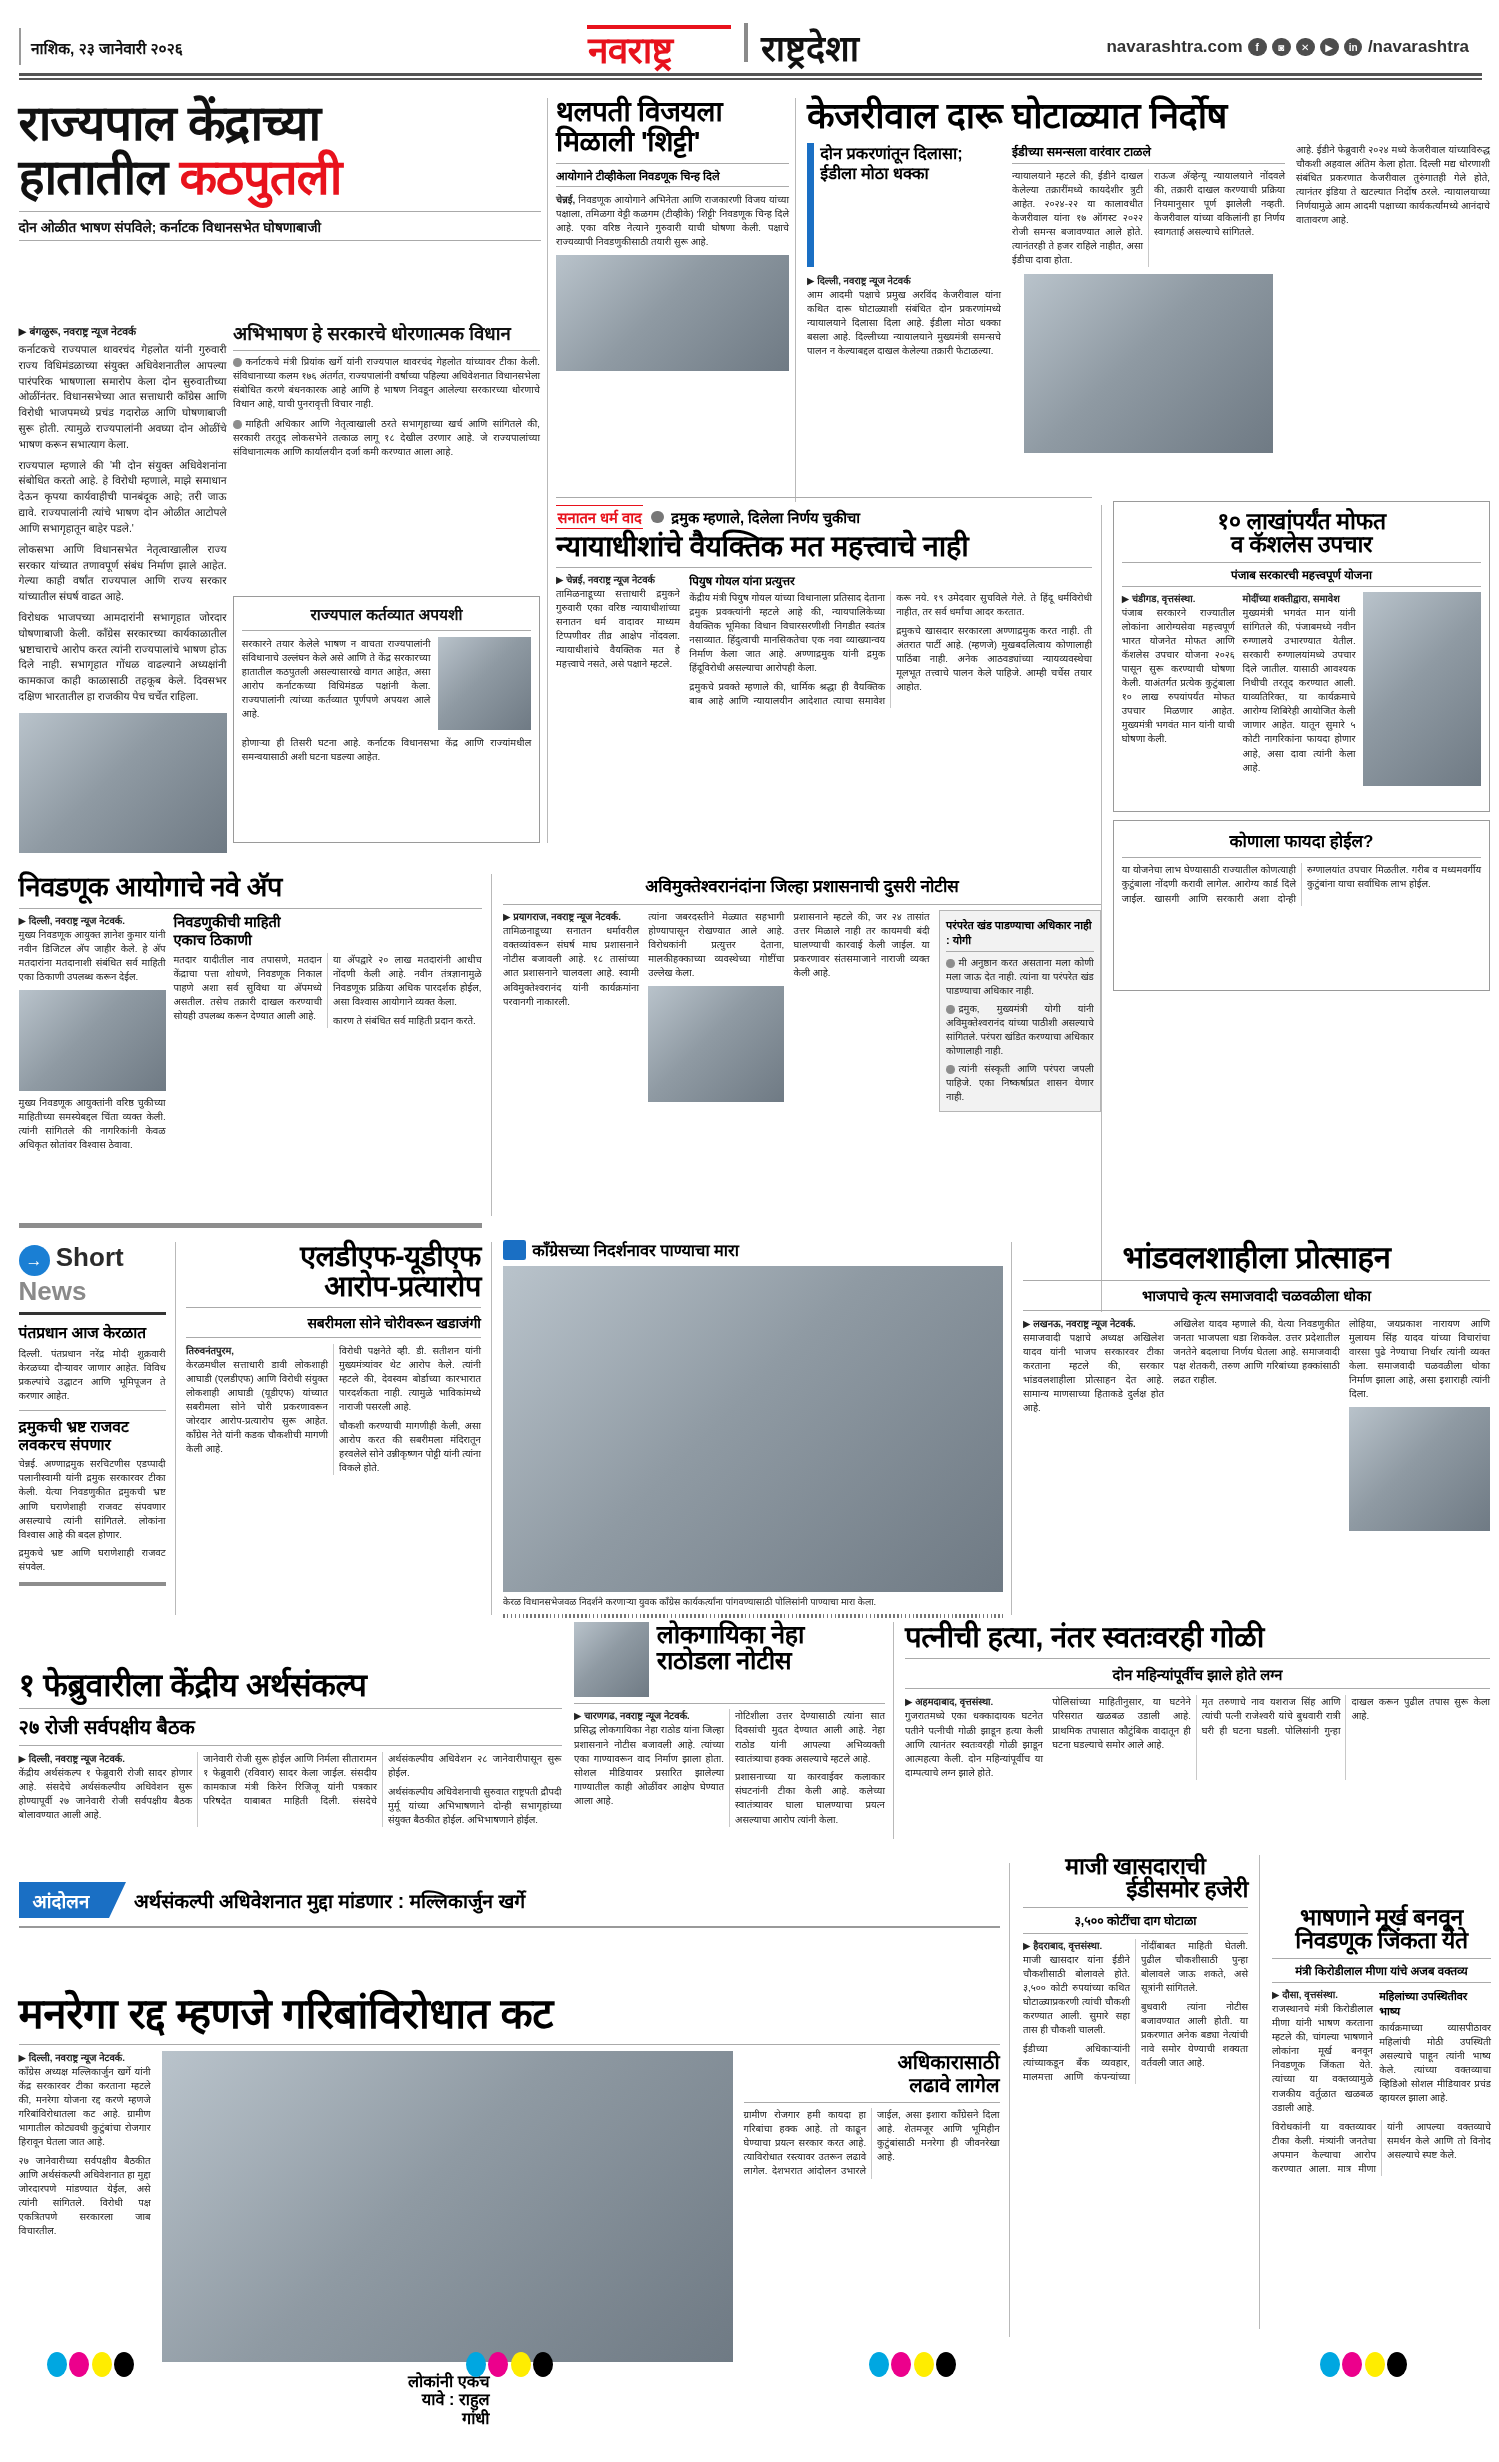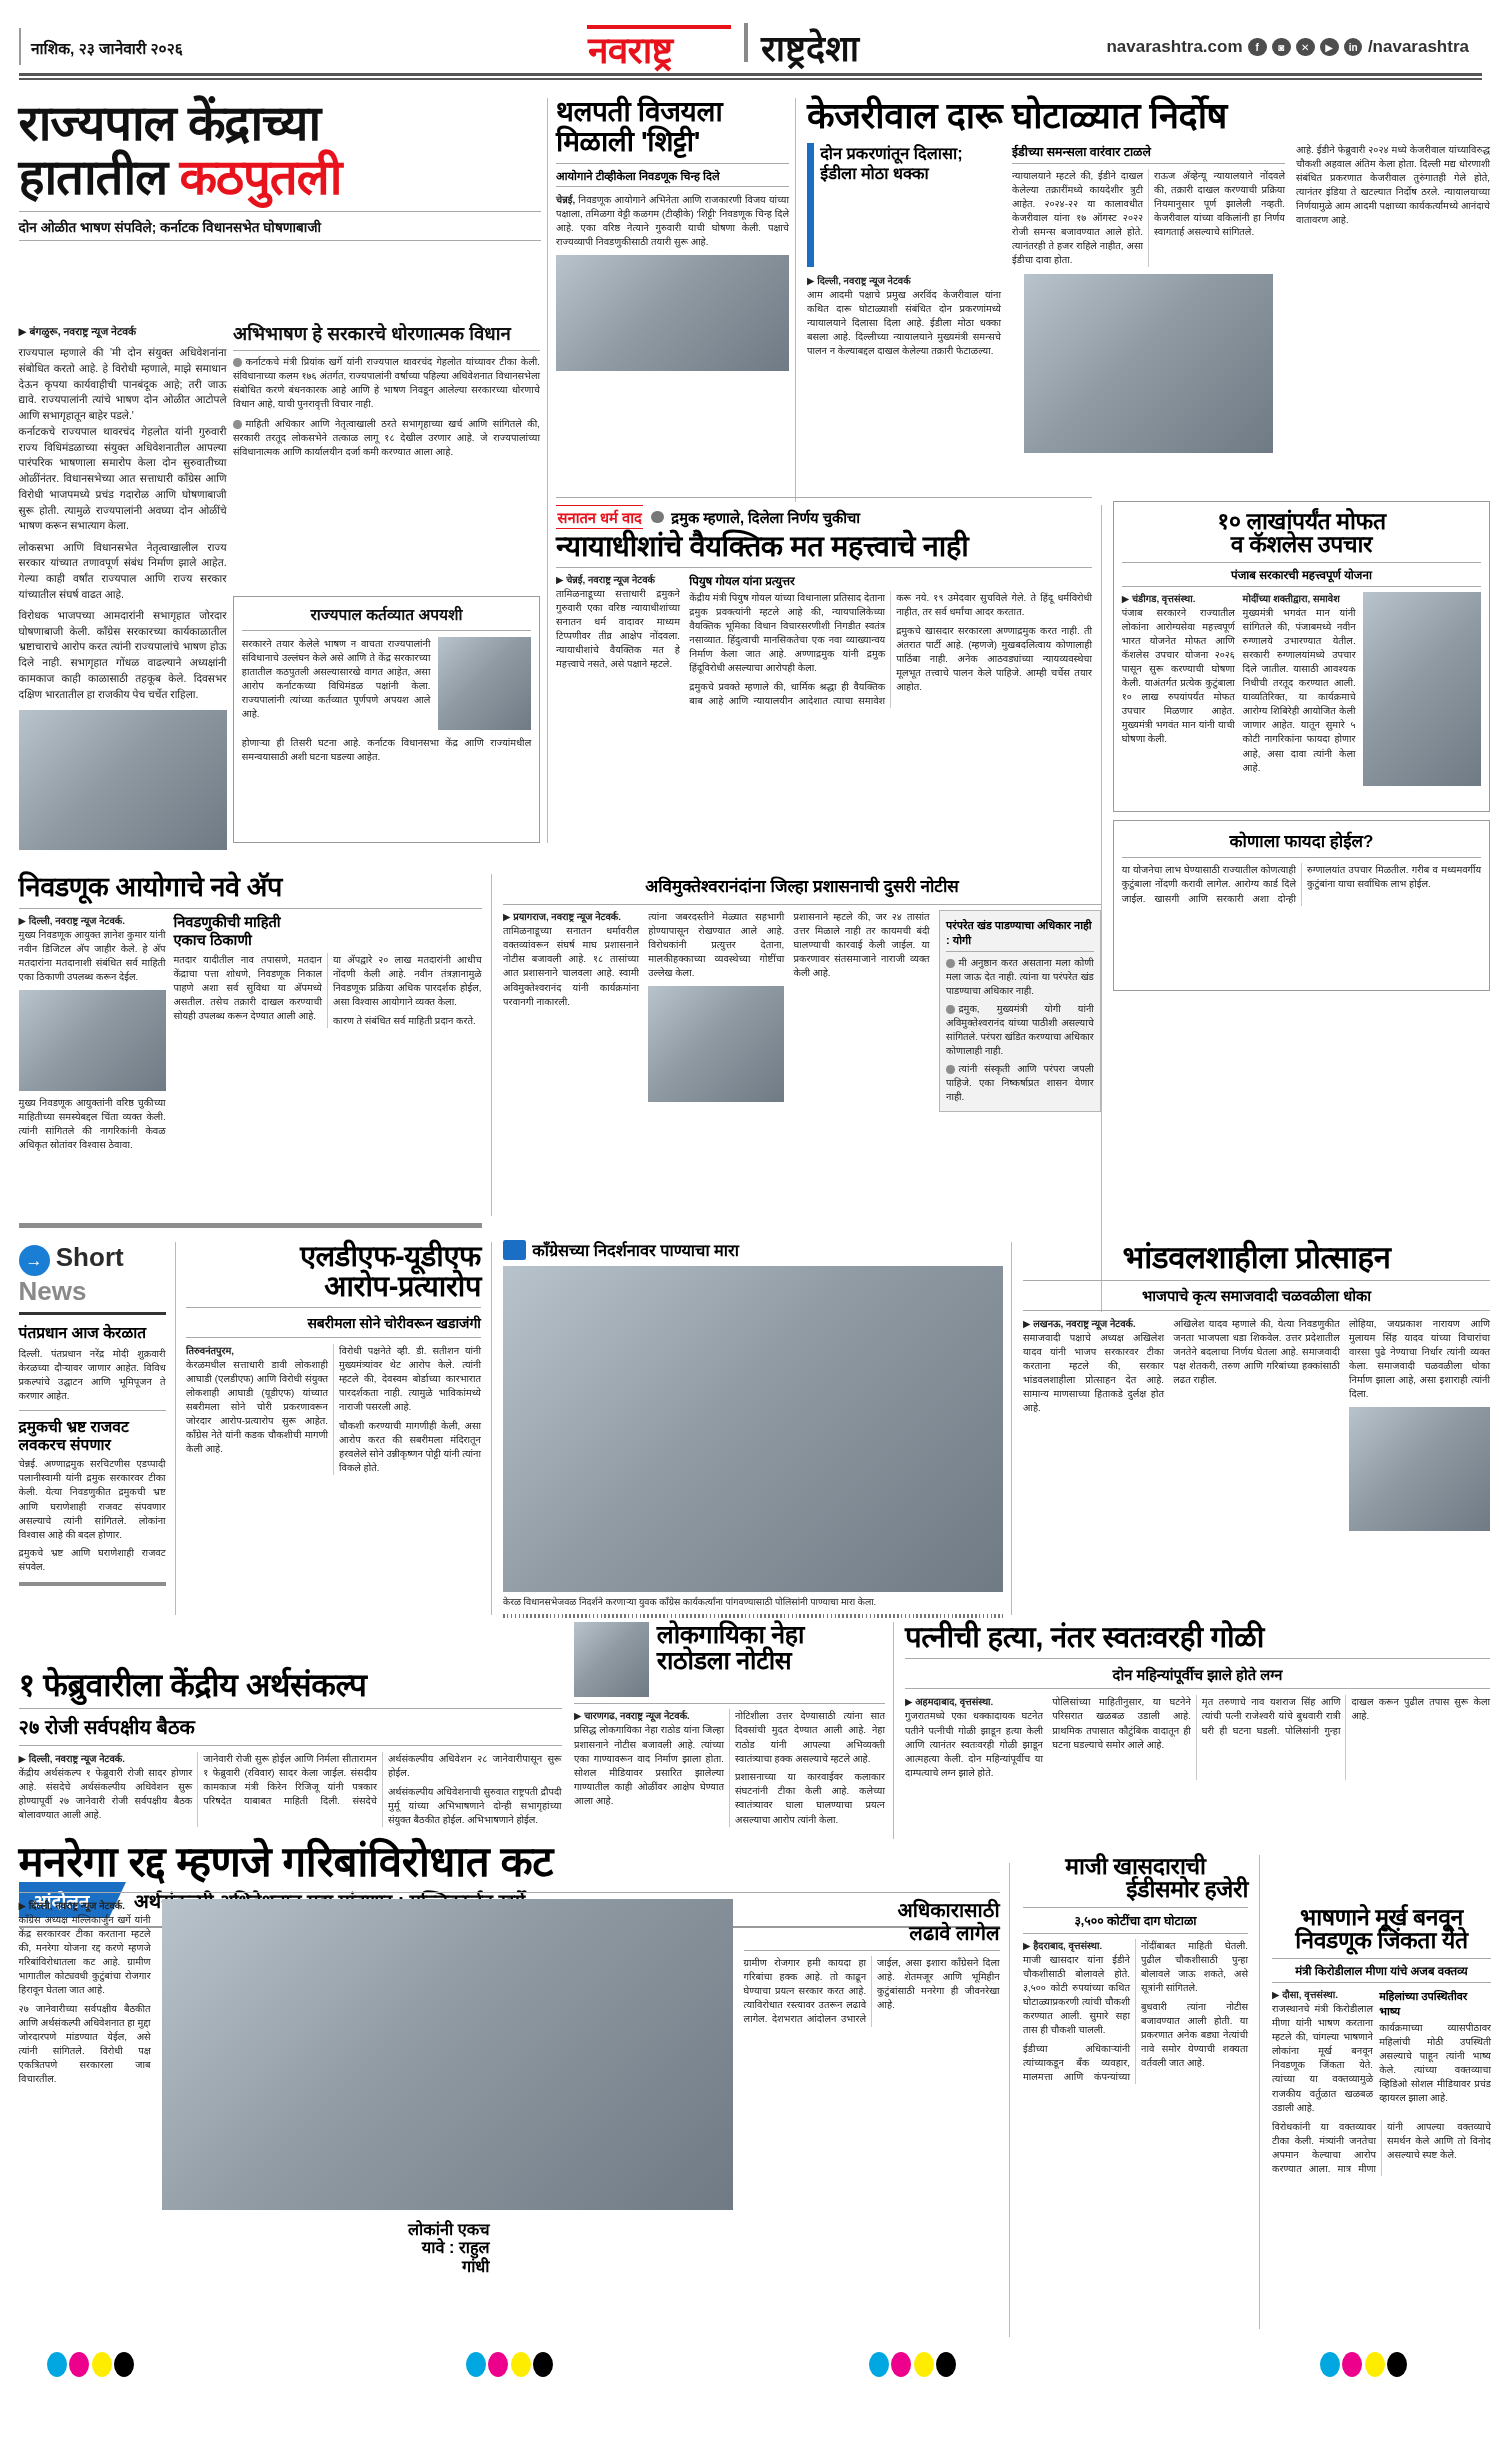--- a/index.html
+++ b/index.html
@@ -88,22 +88,22 @@
     <div class="lead-hl dev" style="margin-top:1.6px;">
       <span>हातातील </span><span class="red">कठपुतली</span>
     </div>
     <div class="thin-line" style="margin:7.8px 0 4.7px;"></div>
     <div style="font-size:13.6px;font-weight:bold;font-family:'Liberation Sans',sans-serif;color:#111;">दोन ओळीत भाषण संपविले; कर्नाटक विधानसभेत घोषणाबाजी</div>
     <div class="thin-line" style="margin:4.7px 0 6.2px;"></div>
   </div>
 
   <div style="position:absolute;left:18.6px;top:324px;width:208px;">
     <div class="body-txt" style="font-weight:bold;margin-bottom:2.3px;">▶ बंगळुरू, नवराष्ट्र न्यूज नेटवर्क</div>
+    <div class="body-txt">कर्नाटकचे राज्यपाल थावरचंद गेहलोत यांनी गुरुवारी राज्य विधिमंडळाच्या संयुक्त अधिवेशनातील आपल्या पारंपरिक भाषणाला समारोप केला दोन सुरुवातीच्या ओळींनंतर. विधानसभेच्या आत सत्ताधारी काँग्रेस आणि विरोधी भाजपमध्ये प्रचंड गदारोळ आणि घोषणाबाजी सुरू होती. त्यामुळे राज्यपालांनी अवघ्या दोन ओळींचे भाषण करून सभात्याग केला.</div>
     <div class="body-txt" style="margin-top:5.4px;">राज्यपाल म्हणाले की 'मी दोन संयुक्त अधिवेशनांना संबोधित करतो आहे. हे विरोधी म्हणाले, माझे समाधान देऊन कृपया कार्यवाहीची पानबंदूक आहे; तरी जाऊ द्यावे. राज्यपालांनी त्यांचे भाषण दोन ओळीत आटोपले आणि सभागृहातून बाहेर पडले.'</div>
-    <div class="body-txt">कर्नाटकचे राज्यपाल थावरचंद गेहलोत यांनी गुरुवारी राज्य विधिमंडळाच्या संयुक्त अधिवेशनातील आपल्या पारंपरिक भाषणाला समारोप केला दोन सुरुवातीच्या ओळींनंतर. विधानसभेच्या आत सत्ताधारी काँग्रेस आणि विरोधी भाजपमध्ये प्रचंड गदारोळ आणि घोषणाबाजी सुरू होती. त्यामुळे राज्यपालांनी अवघ्या दोन ओळींचे भाषण करून सभात्याग केला.</div>
     <div class="body-txt" style="margin-top:5.4px;">लोकसभा आणि विधानसभेत नेतृत्वाखालील राज्य सरकार यांच्यात तणावपूर्ण संबंध निर्माण झाले आहेत. गेल्या काही वर्षांत राज्यपाल आणि राज्य सरकार यांच्यातील संघर्ष वाढत आहे.</div>
     <div class="body-txt" style="margin-top:5.4px;">विरोधक भाजपच्या आमदारांनी सभागृहात जोरदार घोषणाबाजी केली. काँग्रेस सरकारच्या कार्यकाळातील भ्रष्टाचाराचे आरोप करत त्यांनी राज्यपालांचे भाषण होऊ दिले नाही. सभागृहात गोंधळ वाढल्याने अध्यक्षांनी कामकाज काही काळासाठी तहकूब केले. दिवसभर दक्षिण भारतातील हा राजकीय पेच चर्चेत राहिला.</div>
     <div class="photo" style="margin-top:7.8px;height:140px;"></div>
   </div>
 
   <div style="position:absolute;left:233px;top:320px;width:307px;">
     <div style="font-size:18.6px;font-weight:bold;font-family:'Liberation Sans',sans-serif;color:#111;">अभिभाषण हे सरकारचे धोरणात्मक विधान</div>
     <div class="thin-line" style="margin:4.7px 0;"></div>
     <div class="body-txt-sm">
       <span class="dot"></span><span>कर्नाटकचे मंत्री प्रियांक खर्गे यांनी राज्यपाल थावरचंद गेहलोत यांच्यावर टीका केली. संविधानाच्या कलम १७६ अंतर्गत, राज्यपालांनी वर्षाच्या पहिल्या अधिवेशनात विधानसभेला संबोधित करणे बंधनकारक आहे आणि हे भाषण निवडून आलेल्या सरकारच्या धोरणाचे विधान आहे, याची पुनरावृत्ती विचार नाही.</span>
@@ -396,21 +396,21 @@
     </div>
   </div>
 
   <div style="position:absolute;left:18.6px;top:1882px;width:981px;display:flex;align-items:center;gap:0;">
     <span class="sec-label">आंदोलन</span>
     <span style="width:0;height:0;border-left:17px solid #1a6fc4;border-top:0 solid transparent;border-bottom:36px solid transparent;"></span>
     <span style="font-size:19.4px;font-weight:bold;font-family:'Liberation Sans',sans-serif;margin-left:7.8px;">अर्थसंकल्पी अधिवेशनात मुद्दा मांडणार : मल्लिकार्जुन खर्गे</span>
   </div>
   <div style="position:absolute;left:18.6px;top:1926px;width:981px;height:1.6px;background:#999;"></div>
 
-  <div style="position:absolute;left:18.6px;top:1841px;width:981px;">
+  <div style="position:absolute;left:18.6px;top:1993px;width:981px;">
     <div class="hl dev" style="font-size:42px;">मनरेगा रद्द म्हणजे गरिबांविरोधात कट</div>
     <div class="thin-line" style="margin:7.8px 0 6.2px;"></div>
     <div style="display:flex;gap:11px;">
       <div style="width:132px;flex:none;">
         <div class="body-txt-sm" style="font-weight:bold;">▶ दिल्ली, नवराष्ट्र न्यूज नेटवर्क.</div>
         <div class="body-txt-sm">काँग्रेस अध्यक्ष मल्लिकार्जुन खर्गे यांनी केंद्र सरकारवर टीका करताना म्हटले की, मनरेगा योजना रद्द करणे म्हणजे गरिबांविरोधातला कट आहे. ग्रामीण भागातील कोट्यवधी कुटुंबांचा रोजगार हिरावून घेतला जात आहे.</div>
         <div class="body-txt-sm" style="margin-top:4.7px;">२७ जानेवारीच्या सर्वपक्षीय बैठकीत आणि अर्थसंकल्पी अधिवेशनात हा मुद्दा जोरदारपणे मांडण्यात येईल, असे त्यांनी सांगितले. विरोधी पक्ष एकत्रितपणे सरकारला जाब विचारतील.</div>
       </div>
       <div style="flex:1;">
         <div class="photo" style="height:311px;"></div>

